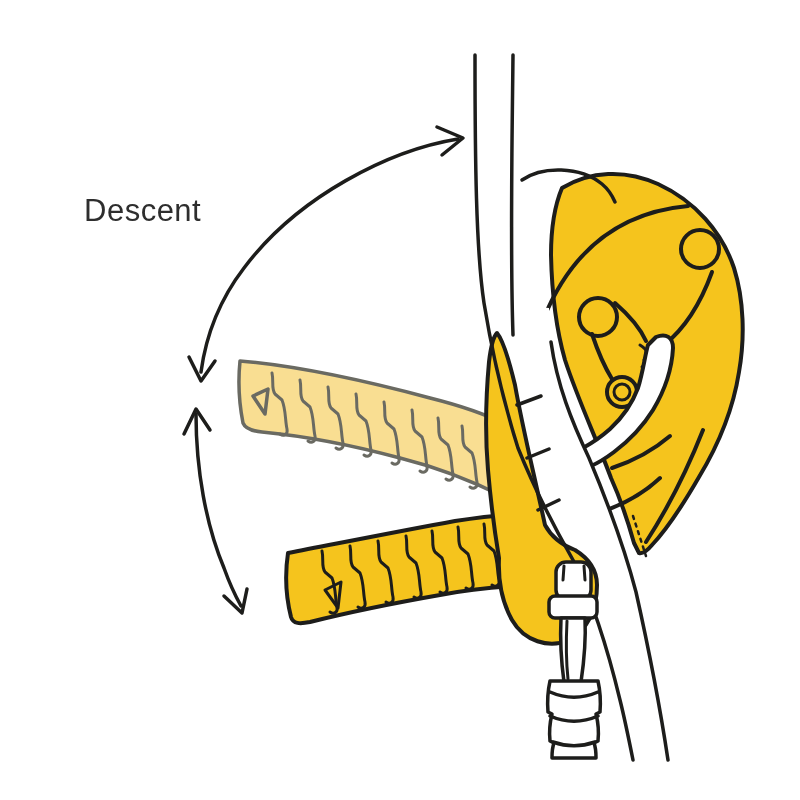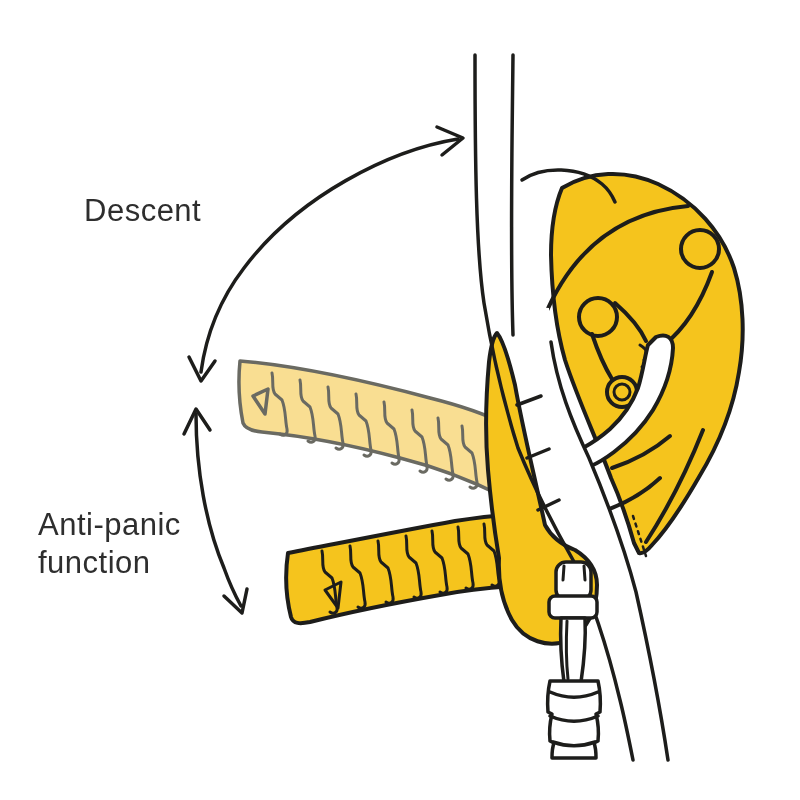--- a/index.html
+++ b/index.html
@@ -177,15 +177,13 @@
     </g>
 
     <g stroke="var(--outline-black)" stroke-width="3.5" fill="none" stroke-linecap="round" stroke-linejoin="round">
       <path d="M 196,414 C 196,470 206,525 224,568 C 229,582 236,597 241,606"></path>
       <path d="M 184,434 L 196,409 L 210,430"></path>
       <path d="M 224,596 L 242,613 L 247,589"></path>
     </g>
   </svg>
 
   <div class="label" id="descent-label">Descent</div>
-  <div class="label" id="anti-panic-label">Anti-panic
-function</div>
 </div>
 
 </body></html>

